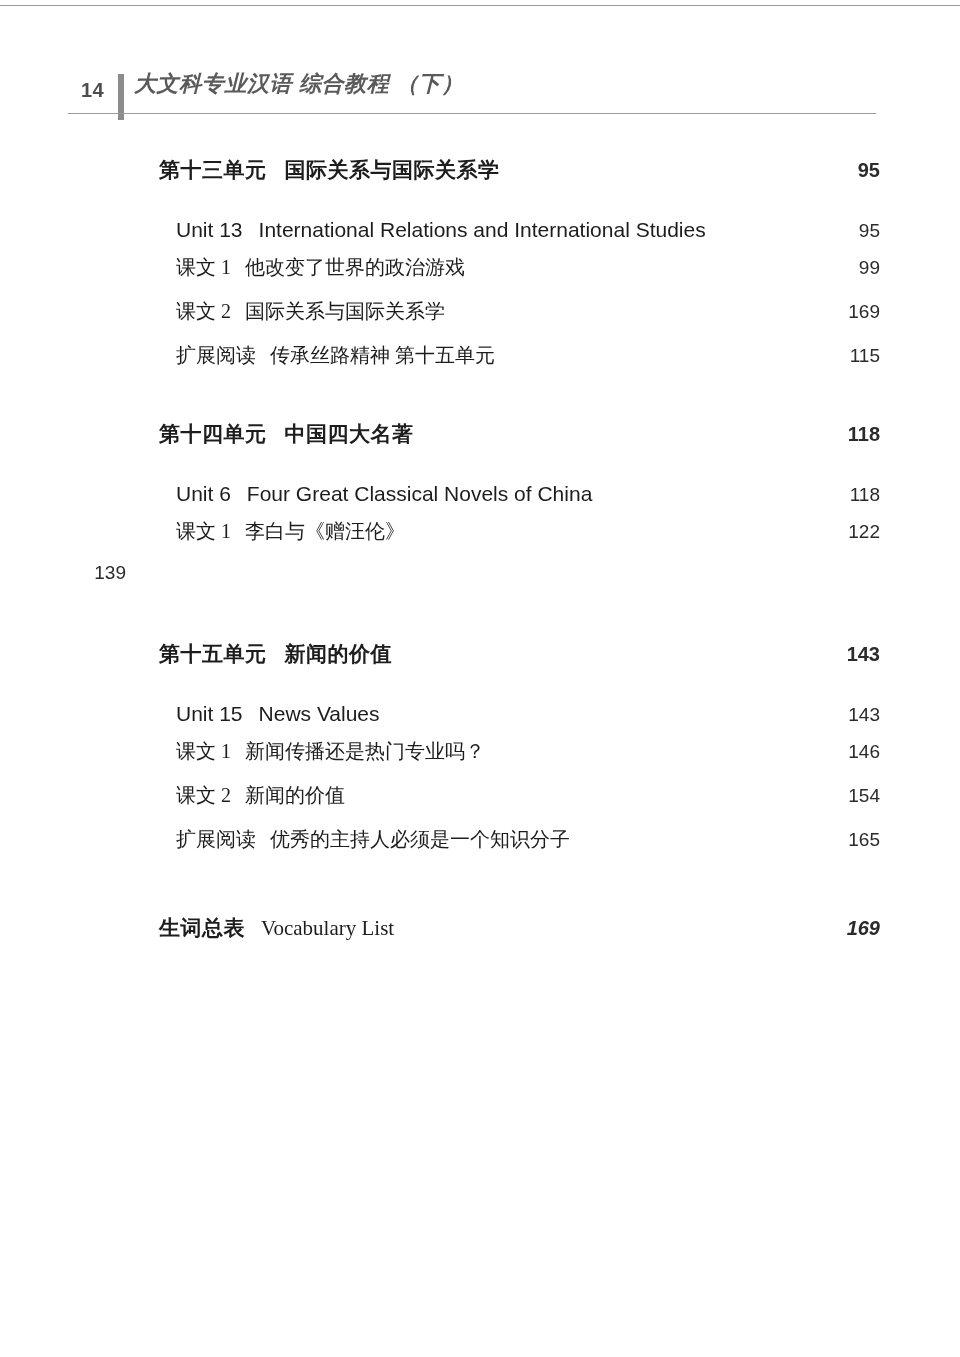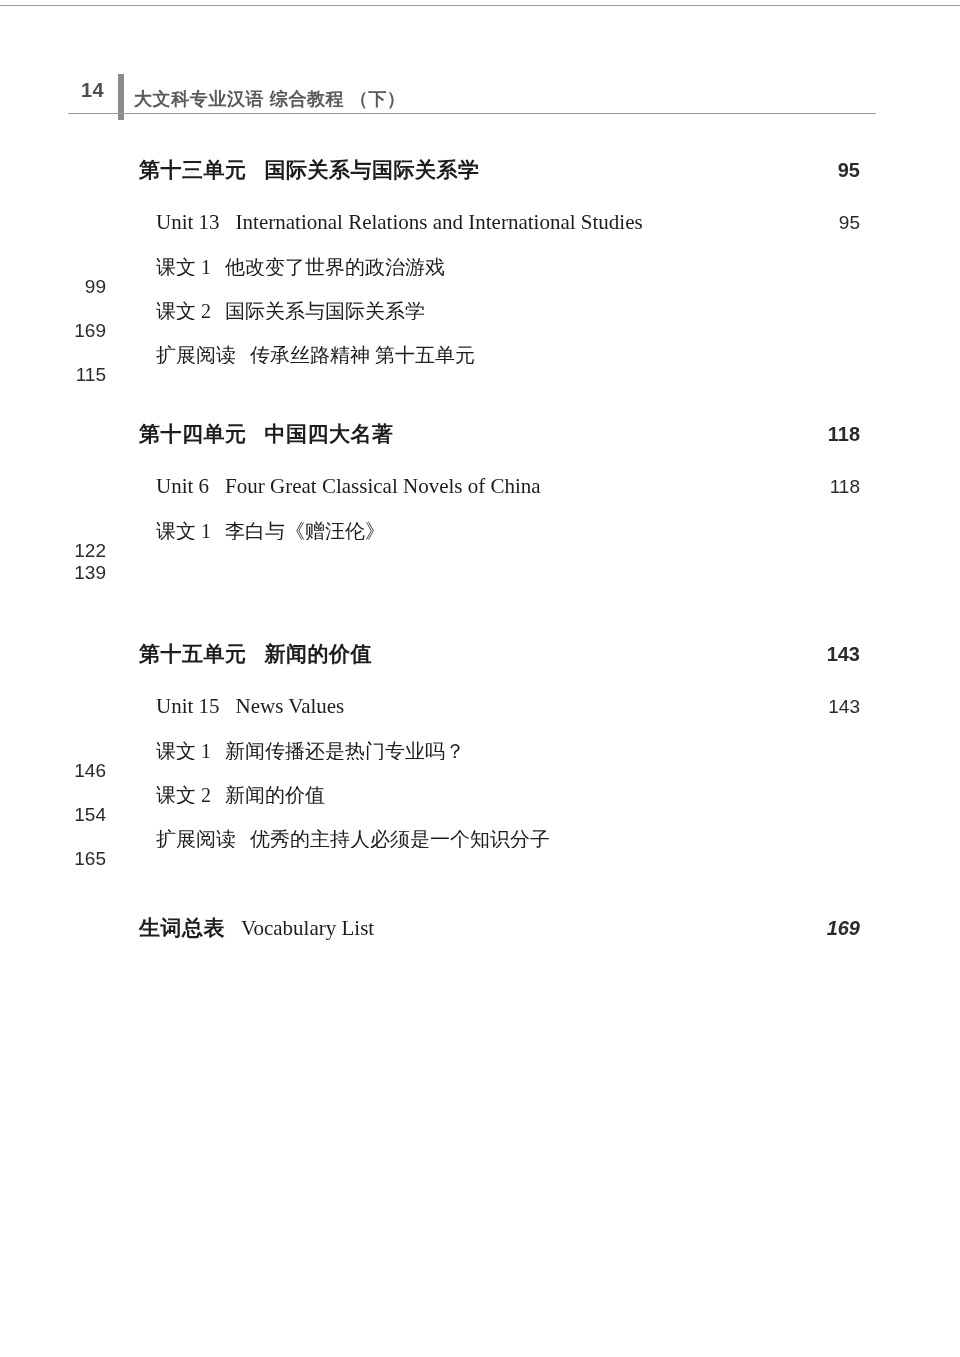--- a/index.html
+++ b/index.html
@@ -50,41 +50,42 @@
     position: absolute;
     left: 50px;
     top: 6px;
     width: 6px;
     height: 46px;
     background: #8c8c8c;
   }
   .header-title {
     position: absolute;
     left: 66px;
-    top: 21px;
-    font-size: 18px;
+    top: 3px;
+    font-size: 22px;
     font-weight: bold;
     color: #5a5a5a;
     letter-spacing: 0.6px;
     white-space: nowrap;
     line-height: 1.2;
+    font-style: italic;
   }
   .header-hrule {
     position: absolute;
     left: 0;
     top: 45px;
     width: 808px;
     height: 1px;
     background: #9b9b9b;
   }
 
   
   .toc {
     position: absolute;
-    left: 52px;
+    left: 72px;
     top: 150px;
     width: 808px;
   }
   .unit-block {
     margin-bottom: 0;
   }
   .toc-row {
     position: relative;
     display: flex;
     align-items: baseline;
@@ -123,34 +124,34 @@
   .u-gap {
     display: inline-block;
     width: 18px;
   }
 
   
   .row-en {
     height: 44px;
   }
   .row-en .label {
-    font-family: Liberation Serif, serif;
+    font-family: Liberation Sans, sans-serif;
     font-size: 21px;
     color: #1d1d1d;
     padding-left: 104px;
+    margin-top: 8px;
   }
   .row-en .en-gap {
     display: inline-block;
     width: 16px;
   }
 
   
   .row-item {
     height: 44px;
-    flex-direction: column;
   }
   .row-item .label {
     font-family: "Liberation Serif", "DejaVu Serif", serif;
     font-size: 20px;
     color: #1d1d1d;
     padding-left: 104px;
   }
   .row-item .it-gap {
     display: inline-block;
     width: 14px;

